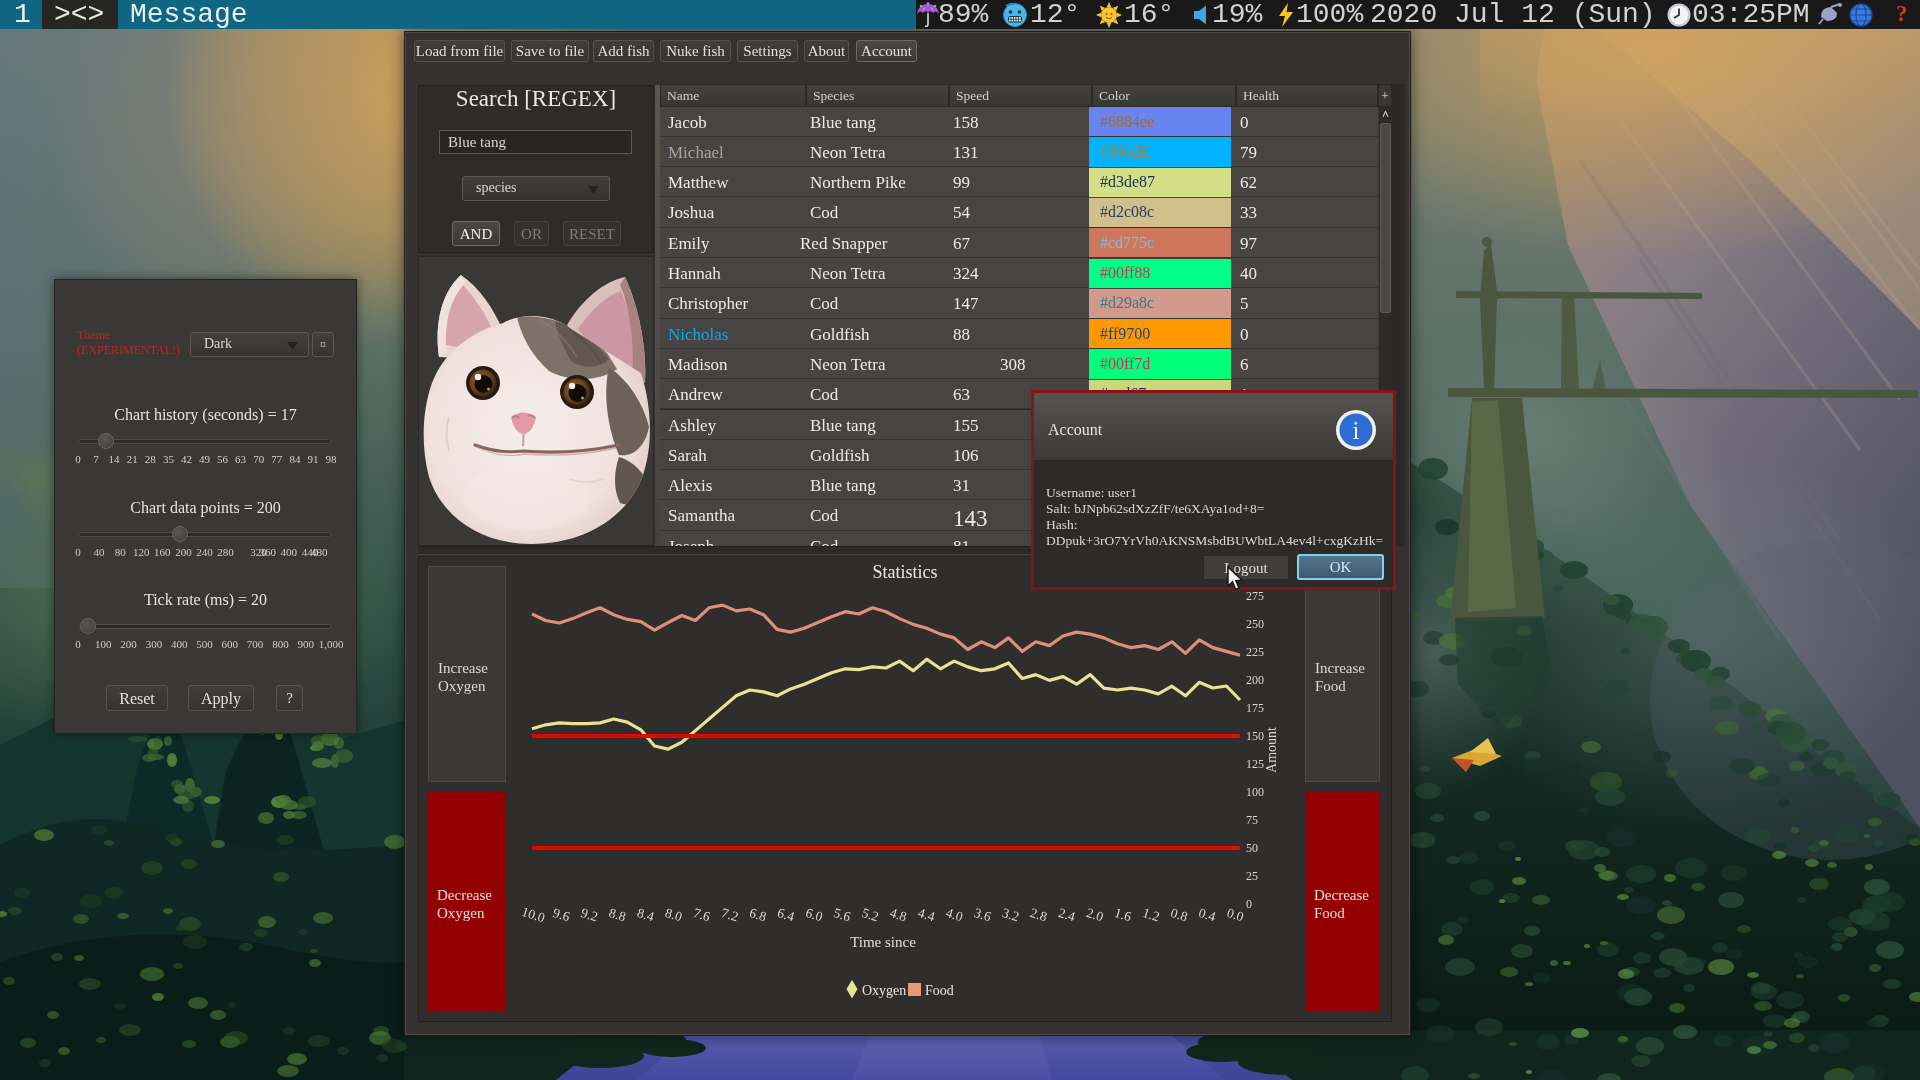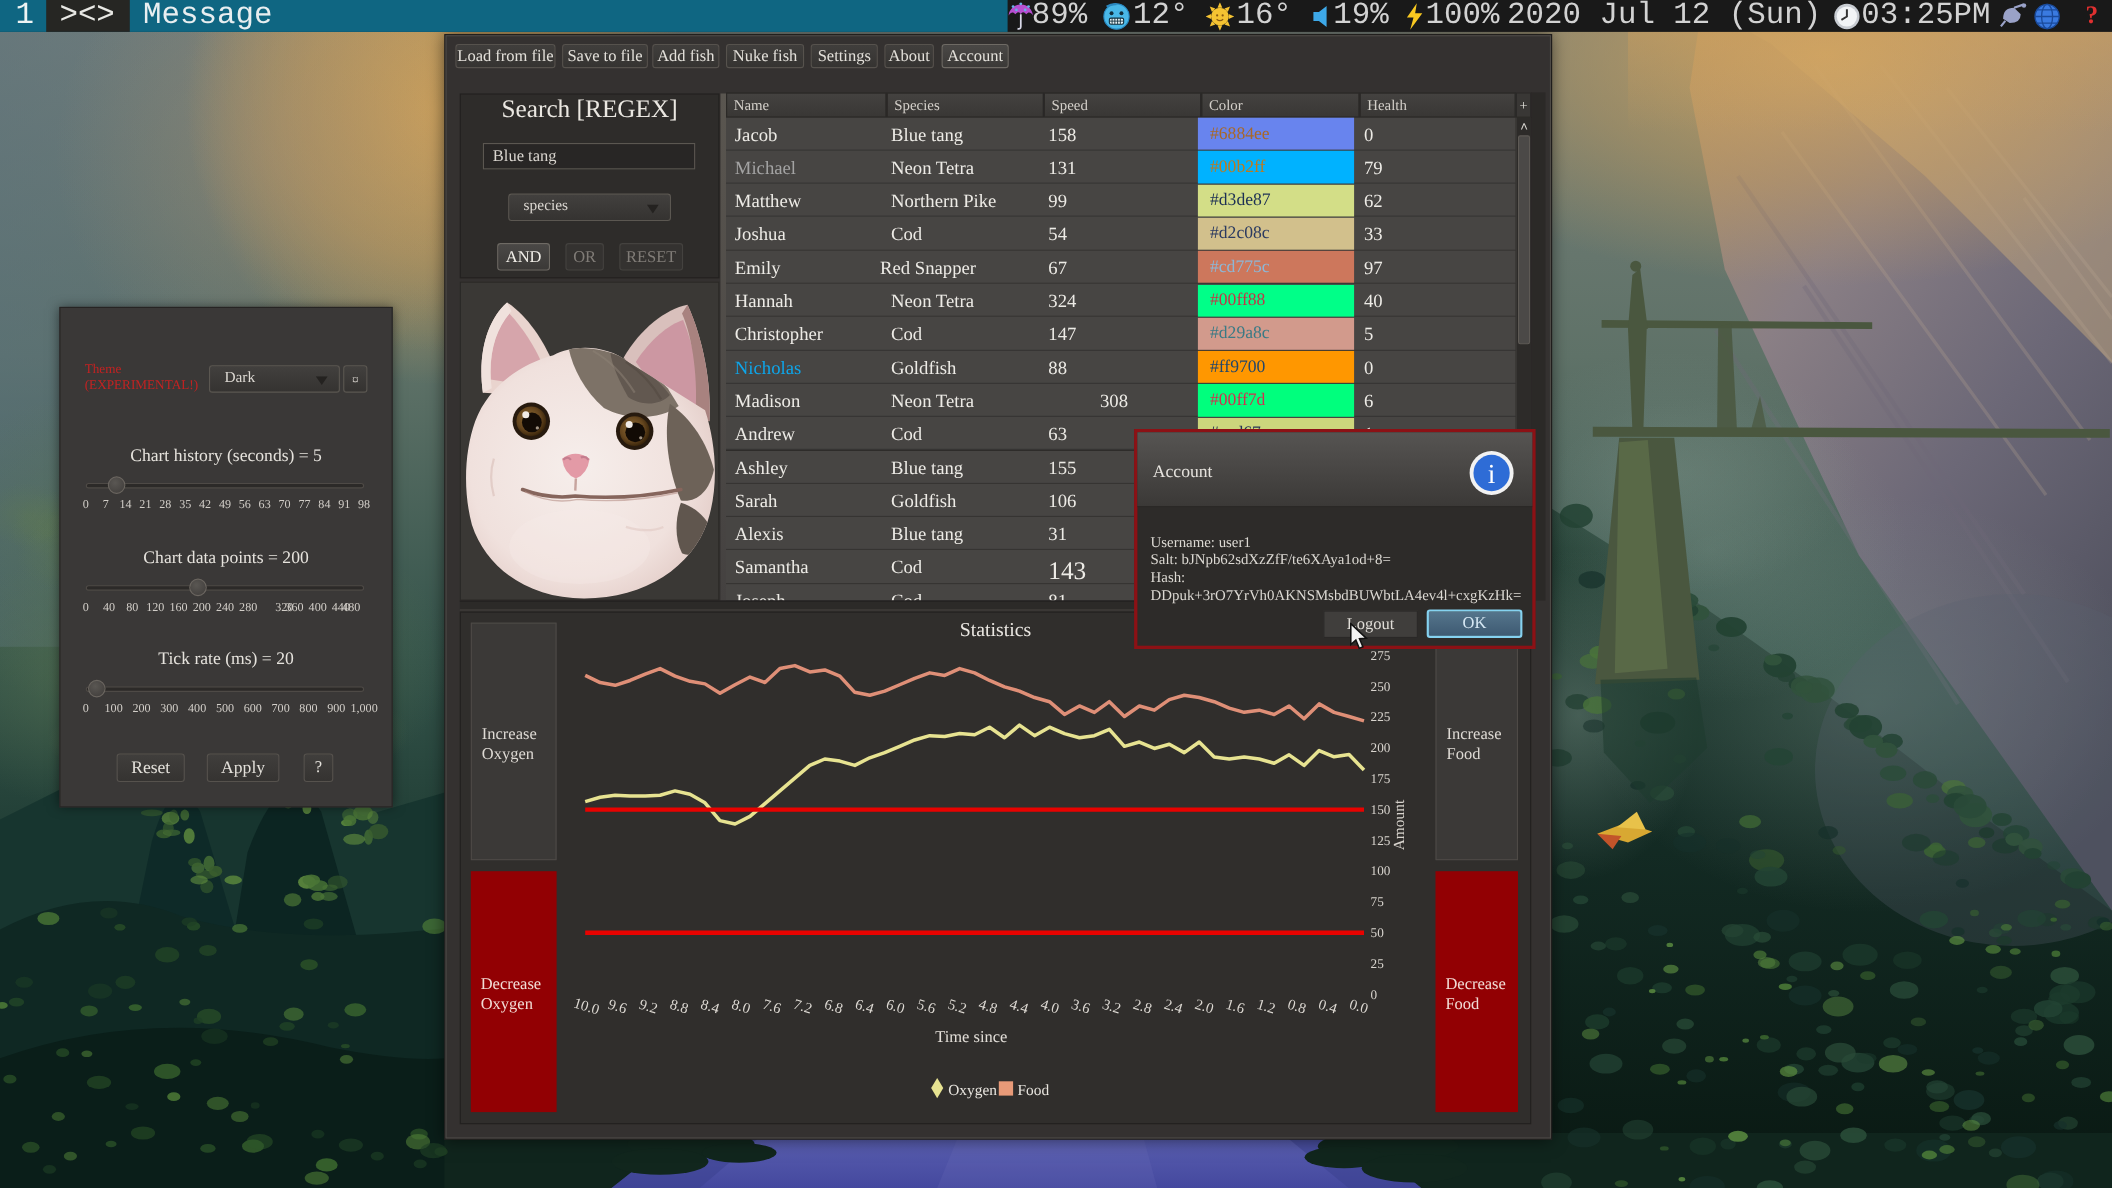--- a/index.html
+++ b/index.html
@@ -841,21 +841,21 @@
  <div style="position:absolute;left:22px;top:48px;font-size:12px;color:#c32222;line-height:15px;">Theme<br>(EXPERIMENTAL!)</div>
  <div style="position:absolute;left:135px;top:52px;width:119px;height:25px;background:linear-gradient(#42403e,#353331);border:1px solid #5b5751;border-radius:3px;">
   <span style="position:absolute;left:13px;top:3px;font-size:14px;color:#dcd8d2;">Dark</span>
   <svg style="position:absolute;right:10px;top:9px;" width="11" height="8" viewBox="0 0 11 8">
         <path d="M0,0 L11,0 L5.5,8 Z" fill="#242220"></path>
       </svg>
  </div>
  <div style="position:absolute;left:257px;top:52px;width:22px;height:25px;background:linear-gradient(#42403e,#353331);border:1px solid #5b5751;border-radius:3px;color:#d8d4ce;font-size:12px;text-align:center;line-height:24px;">¤</div>
 </div>
 
-<div class="abs" style="left:54px;top:406px;width:303px;text-align:center;font-size:16px;color:#e6e3dd;z-index:6;">Chart history (seconds) = 5</div>
+<div class="abs" style="left:54px;top:406px;width:303px;text-align:center;font-size:16px;color:#e6e3dd;z-index:6;">Chart history (seconds) = 17</div>
 <div class="abs" style="left:78px;top:439px;width:253px;height:5px;background:#2c2a28;border:1px solid #4e4a46;border-radius:3px;z-index:6;"></div>
 <div class="abs" style="left:98px;top:433px;width:16px;height:16px;background:radial-gradient(circle at 40% 35%,#5a5753,#3e3b39);border:1px solid #6b6660;border-radius:50%;z-index:7;"></div>
 <div class="abs" style="left:58.0px;top:453px;width:40px;text-align:center;font-size:11px;color:#d2cec8;z-index:6;">0</div>
 <div class="abs" style="left:76.1px;top:453px;width:40px;text-align:center;font-size:11px;color:#d2cec8;z-index:6;">7</div>
 <div class="abs" style="left:94.1px;top:453px;width:40px;text-align:center;font-size:11px;color:#d2cec8;z-index:6;">14</div>
 <div class="abs" style="left:112.2px;top:453px;width:40px;text-align:center;font-size:11px;color:#d2cec8;z-index:6;">21</div>
 <div class="abs" style="left:130.3px;top:453px;width:40px;text-align:center;font-size:11px;color:#d2cec8;z-index:6;">28</div>
 <div class="abs" style="left:148.4px;top:453px;width:40px;text-align:center;font-size:11px;color:#d2cec8;z-index:6;">35</div>
 <div class="abs" style="left:166.4px;top:453px;width:40px;text-align:center;font-size:11px;color:#d2cec8;z-index:6;">42</div>
 <div class="abs" style="left:184.5px;top:453px;width:40px;text-align:center;font-size:11px;color:#d2cec8;z-index:6;">49</div>

